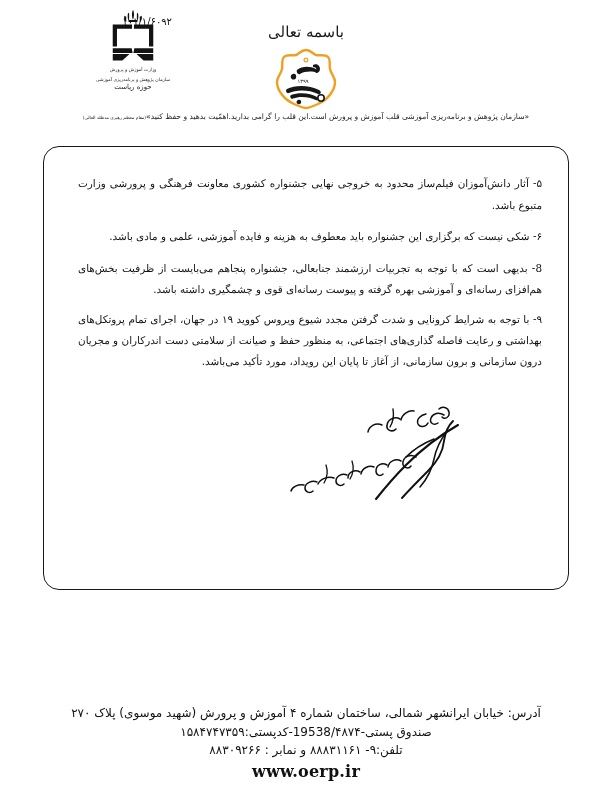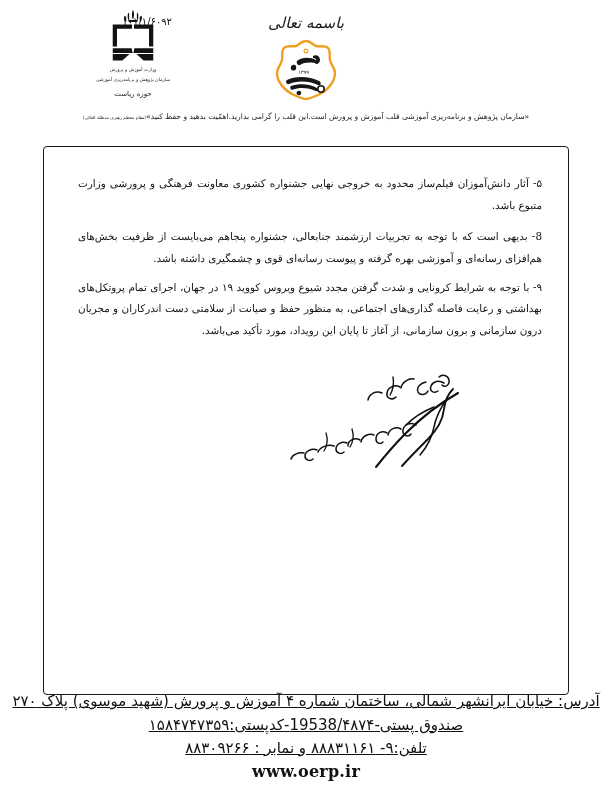--- a/index.html
+++ b/index.html
@@ -36,24 +36,23 @@
     letter-spacing: 0.3px;
     color: #111;
     font-family: "DejaVu Sans", "Liberation Sans", sans-serif;
   }
   .ref-block div { white-space: nowrap; text-align: right; }
 
   .center-block {
     position: absolute;
     top: 6px;
     left: 0; right: 0;
-    margin: 8px auto;
+    margin: 17px auto;
     width: 180px;
     text-align: center;
-    font-style: italic;
   }
   .basmala {
     font-size: 15px;
     font-family: "DejaVu Serif", "Liberation Serif", serif;
     color: #1a1a1a;
     letter-spacing: 0.5px;
     margin-bottom: 2px;
   }
   .fest-logo {
     position: relative;
@@ -74,21 +73,21 @@
   .ministry-text {
     font-size: 4.6px;
     line-height: 1.45;
     color: #1b1b1b;
     margin-top: 3px;
     font-family: "DejaVu Serif", "Liberation Serif", serif;
     letter-spacing: 0.1px;
   }
   .ministry-unit {
     font-size: 7px;
-    margin-top: 7px;
+    margin-top: 0;
     color: #1b1b1b;
     font-family: "DejaVu Serif", "Liberation Serif", serif;
   }
 
   
   .slogan {
     text-align: center;
     font-size: 7.6px;
     color: #1b1b1b;
     margin-top: 4px;
@@ -100,23 +99,23 @@
     font-size: 4.4px;
     vertical-align: baseline;
   }
 
   
   .content-box {
     position: absolute;
     top: 146px;
     left: 43px;
     width: 526px;
-    height: 549px;
+    height: 444px;
     border: 1.1px solid #1a1a1a;
-    border-radius: 4px;
+    border-radius: 16px;
     box-sizing: border-box;
     padding: 16px 26px 10px 34px;
   }
   .clauses {
     direction: rtl;
     text-align: justify;
     font-size: 10.4px;
     line-height: 2.05;
     font-family: "DejaVu Serif", "Liberation Serif", serif;
     color: #121212;
@@ -157,25 +156,24 @@
   .footer {
     position: absolute;
     bottom: 8px;
     left: 0;
     width: 612px;
     text-align: center;
     direction: rtl;
     color: #111;
   }
   .footer .fa-line {
-    font-size: 15px;
+    font-size: 12px;
     line-height: 1.55;
     font-family: "DejaVu Sans", "Liberation Sans", sans-serif;
     letter-spacing: 0.1px;
-    text-decoration: underline;
   }
   .footer .en-line {
     font-size: 16px;
     line-height: 1.5;
     direction: ltr;
     font-family: "DejaVu Serif", "Liberation Serif", serif;
     font-weight: bold;
     letter-spacing: 0.2px;
   }
 </style>
@@ -266,20 +264,21 @@
   </div>
 
   <div class="slogan">
     <span>«سازمان پژوهش و برنامه‌ریزی آموزشی قلب آموزش و پرورش است.این قلب را گرامی بدارید.اهمّیت بدهید و حفظ کنید»</span><span class="attrib">(مقام معظم رهبری مدظله العالی)</span>
   </div>
 
   <div class="content-box">
 
     <div class="clauses">
       <p class="clause">۵- آثار دانش‌آموزان فیلم‌ساز محدود به خروجی نهایی جشنواره کشوری معاونت فرهنگی و پرورشی وزارت متبوع باشد.</p>
+      <p class="clause">۶- شکی نیست که برگزاری این جشنواره باید معطوف به هزینه و فایده آموزشی، علمی و مادی باشد.</p>
       <p class="clause">8- بدیهی است که با توجه به تجربیات ارزشمند جنابعالی، جشنواره پنجاهم می‌بایست از ظرفیت بخش‌های هم‌افزای رسانه‌ای و آموزشی بهره گرفته و پیوست رسانه‌ای قوی و چشمگیری داشته باشد.</p>
       <p class="clause">۹- با توجه به شرایط کرونایی و شدت گرفتن مجدد شیوع ویروس کووید ۱۹ در جهان، اجرای تمام پروتکل‌های بهداشتی و رعایت فاصله گذاری‌های اجتماعی، به منظور حفظ و صیانت از سلامتی دست اندرکاران و مجریان درون سازمانی و برون سازمانی،  از آغاز تا پایان این رویداد، مورد تأکید می‌باشد.</p>
     </div>
 
     <div class="signature-area">
       <div class="sig-wrap">
         <svg width="250" height="115" viewBox="0 0 250 115" xmlns="http://www.w3.org/2000/svg" aria-hidden="true">
           <g fill="none" stroke="#101010" stroke-linecap="round" stroke-linejoin="round">
 
             <path d="M196 20 C 191 17, 185 18, 183 23 C 181 28, 186 31, 190 28" stroke-width="1.5"></path>

